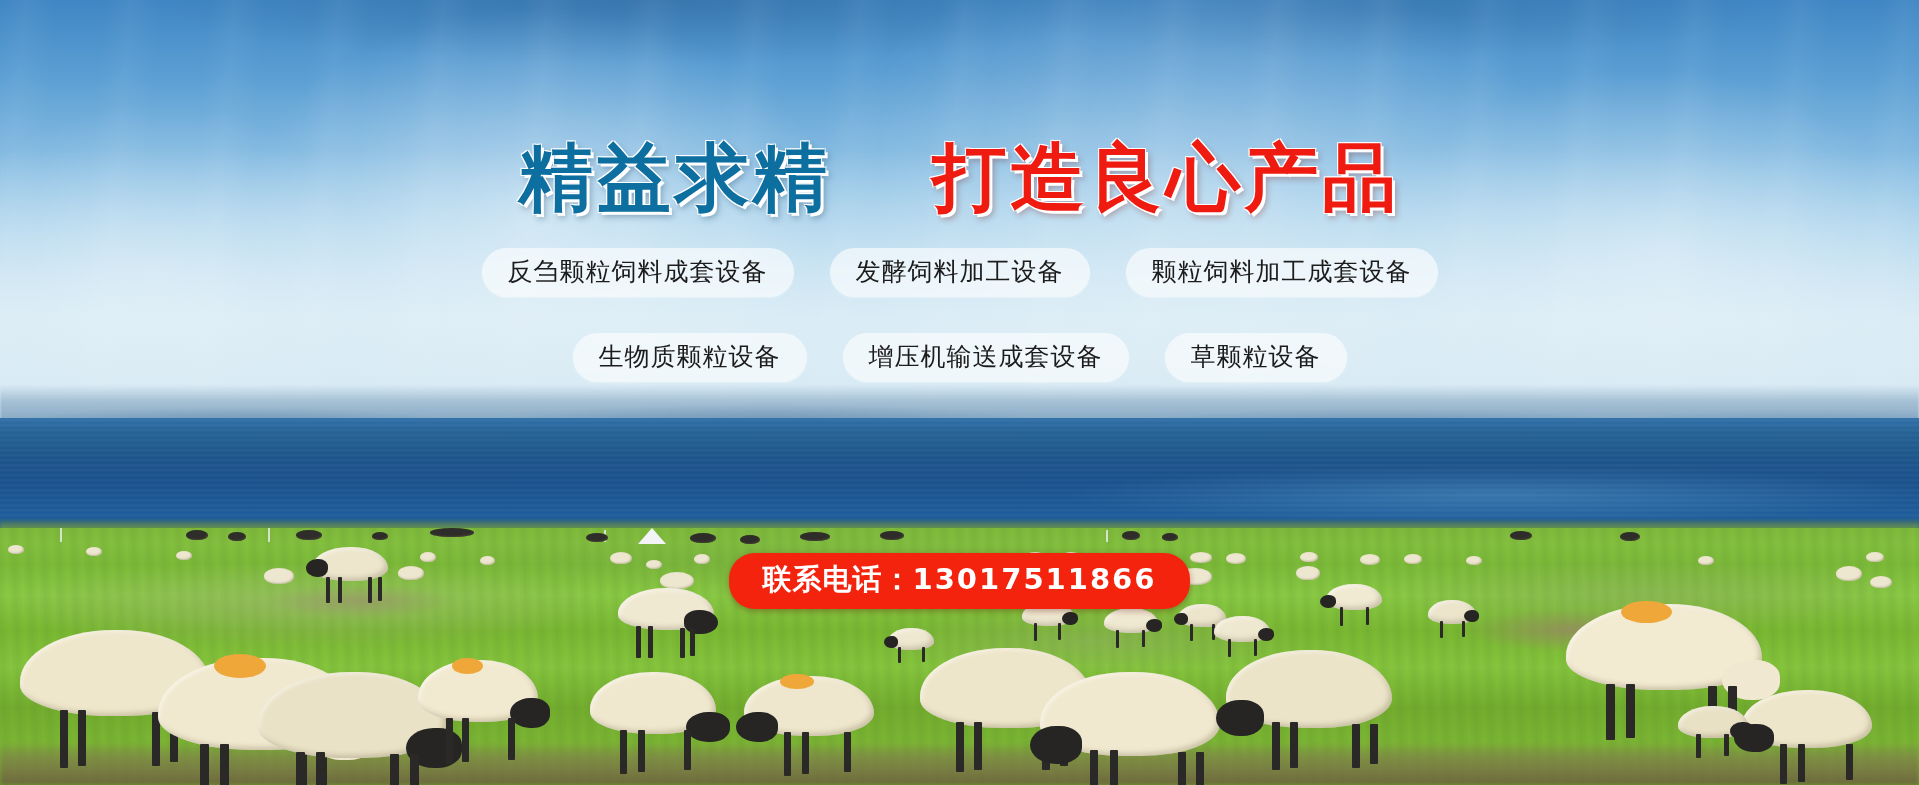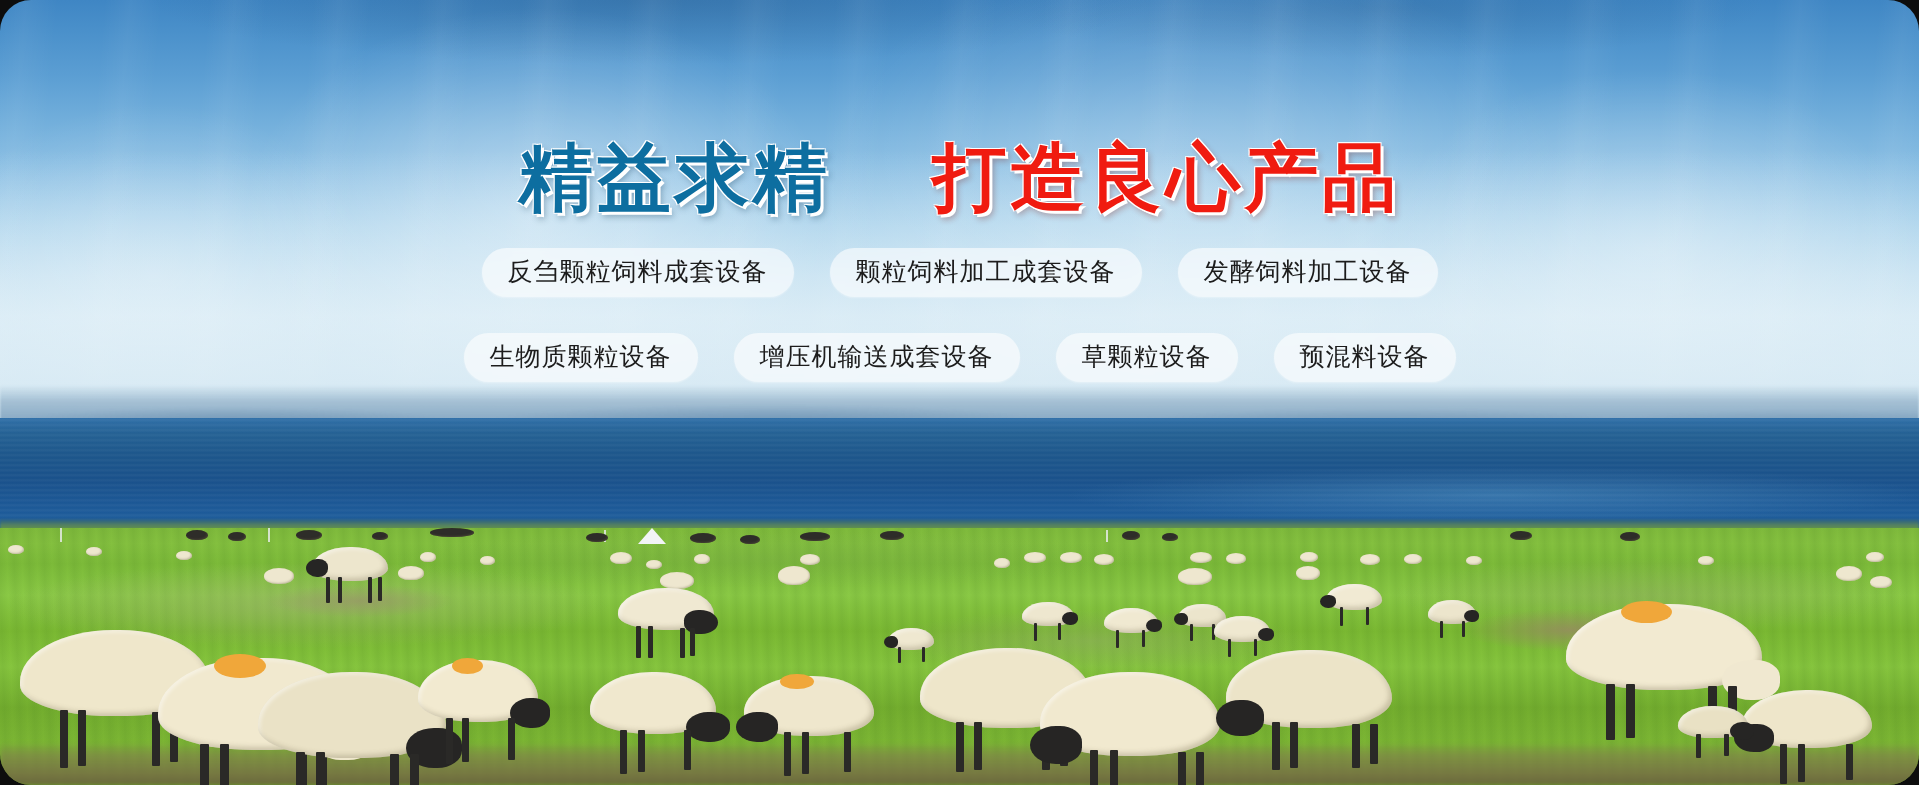--- a/index.html
+++ b/index.html
@@ -4,21 +4,20 @@
 <style>
   * { margin:0; padding:0; box-sizing:border-box; }
   html,body { background:#0d0d0d; }
 
   .banner {
     position:relative;
     width:1919px;
     height:785px;
     overflow:hidden;
     font-family:"DejaVu Sans","Liberation Sans",sans-serif;
-    border-radius:31px;
   }
 
   
   .sky {
     position:absolute; left:0; top:0; width:100%; height:418px;
     background:
       linear-gradient(180deg,
         #3f86c4 0%,
         #4b91cb 8%,
         #5b9ed3 18%,
@@ -479,30 +478,34 @@
   <div class="headline">
     <span class="blue">精益求精</span>
     <span class="gap"></span>
     <span class="red">打造良心产品</span>
   </div>
 
   <div class="pill-rows">
 
     <div class="pill-row">
       <div class="pill">反刍颗粒饲料成套设备</div>
+      <div class="pill">发酵饲料加工设备</div>
       <div class="pill">颗粒饲料加工成套设备</div>
-      <div class="pill">发酵饲料加工设备</div>
     </div>
 
     <div class="pill-row">
     </div>
 
     <div class="pill-row">
       <div class="pill">生物质颗粒设备</div>
       <div class="pill">增压机输送成套设备</div>
       <div class="pill">草颗粒设备</div>
-      <div class="pill">预混料设备</div>
     </div>
 
   </div>
 
+  <div class="phone-wrap">
+    <div class="phone">
+      <span>联系电话：</span><span class="num">13017511866</span>
+    </div>
+  </div>
 
 </div>
 
 </body></html>

